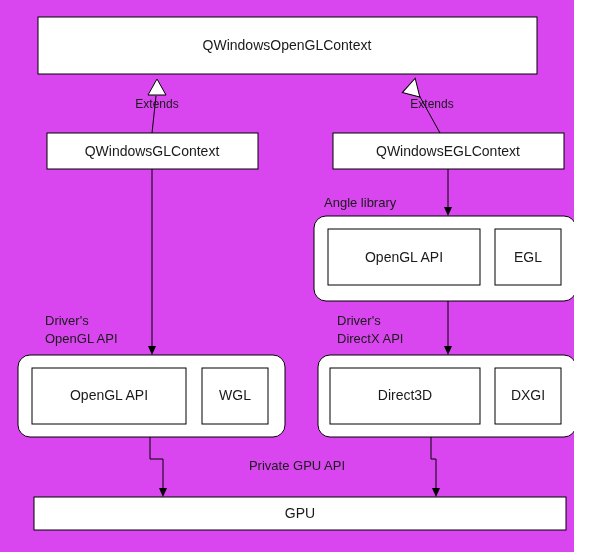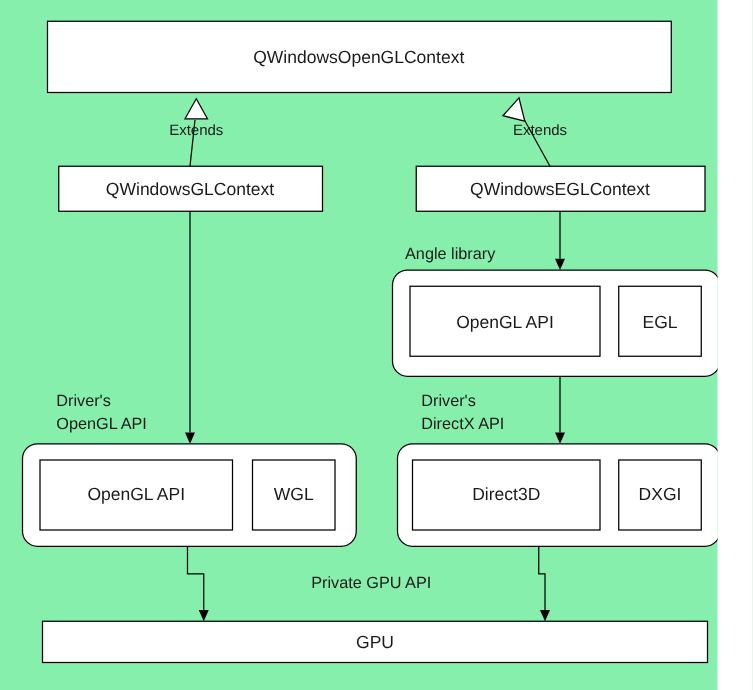--- a/index.html
+++ b/index.html
@@ -4,21 +4,21 @@
 <style>
   html, body {
     margin: 0;
     padding: 0;
     background: #ffffff;
   }
   .stage {
     width: 574px;
     height: 552px;
     position: relative;
-    background: #86efac;
+    background: #d946ef;
     overflow: hidden;
   }
   svg { display: block; }
   .box {
     fill: #ffffff;
     stroke: #000000;
     stroke-width: 1;
   }
   .container-box {
     fill: #ffffff;

